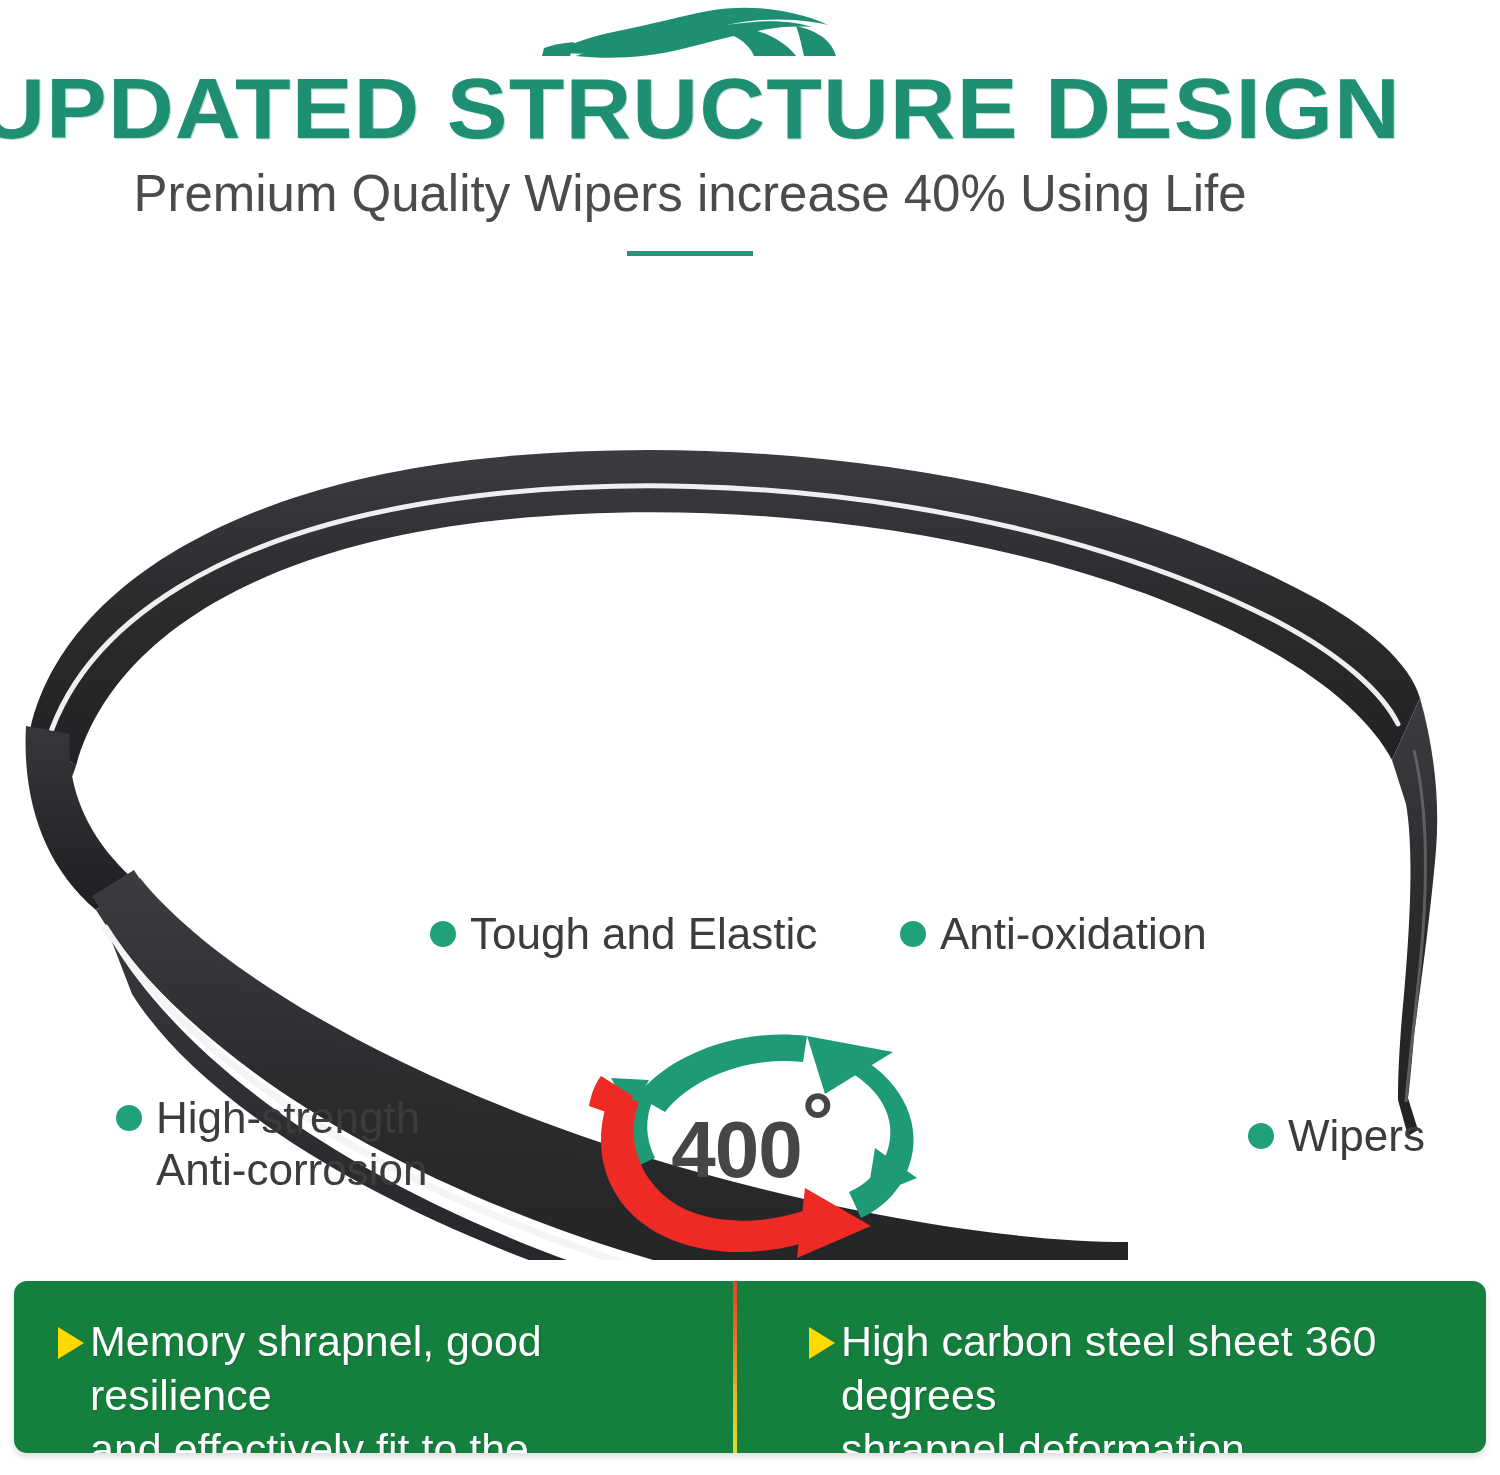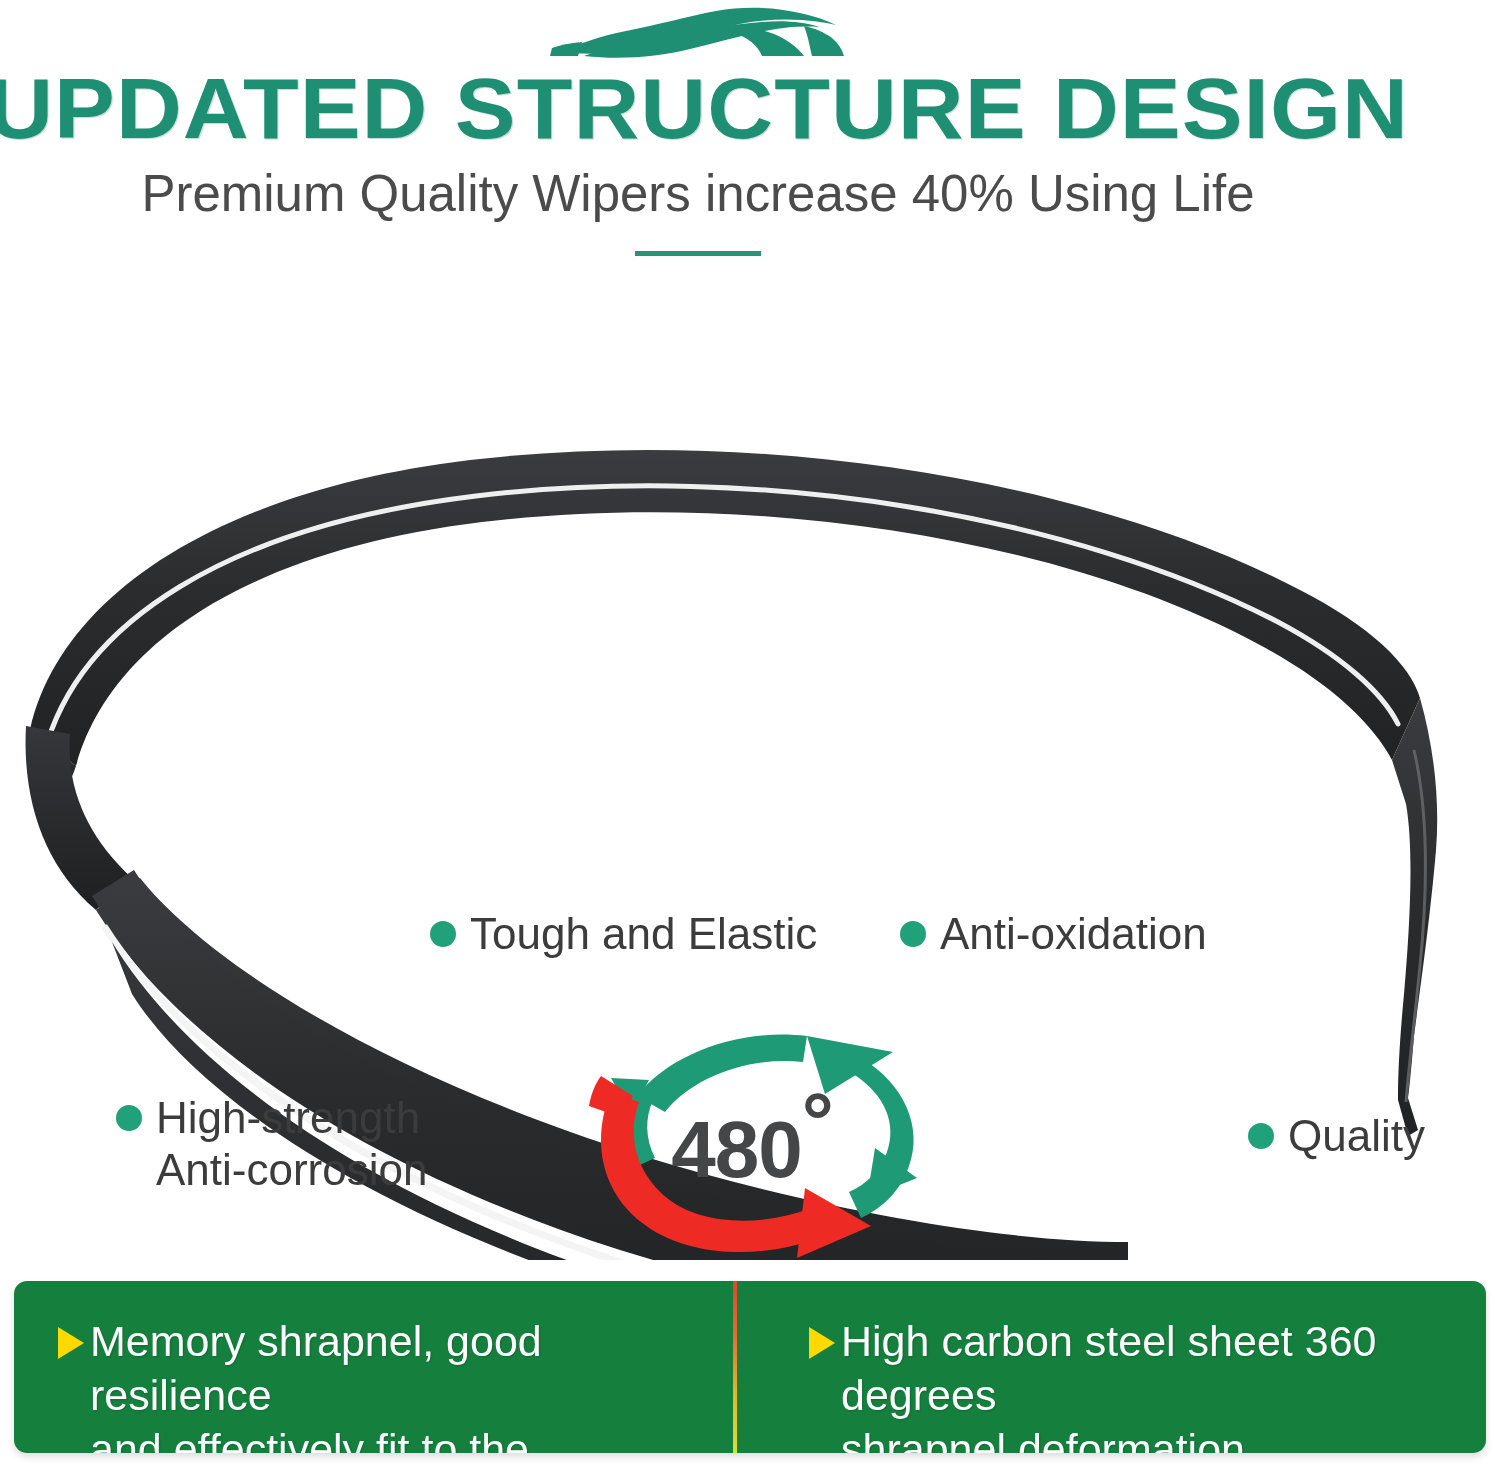--- a/index.html
+++ b/index.html
@@ -12,21 +12,21 @@
     height: 1475px;
     position: relative;
     overflow: hidden;
     font-family: "Liberation Sans", sans-serif;
     -webkit-font-smoothing: antialiased;
   }
 
   
   #header {
     position: absolute;
-    left: 16px; top: 0;
+    left: 8px; top: 0;
     width: 1364px;
     text-align: center;
   }
   #car-logo {
     display: block;
     margin: 4px auto 0 auto;
     width: 300px;
     height: 58px;
   }
   #main-title {
@@ -297,21 +297,21 @@
   <div class="feature" id="feature-high">
     <span class="feature-dot"></span>
     <span class="feature-label">
       <span>High-strength</span><br>
       <span>Anti-corrosion</span>
     </span>
   </div>
 
   <div class="feature" id="feature-quiet">
     <span class="feature-dot"></span>
-    <span class="feature-label">Quality</span>
+    <span class="feature-label">Wipers</span>
   </div>
 
   <div id="badge-360">
     <svg viewBox="0 0 390 240">
 
       <path d="M 62 74
                C 96 30 168 6 232 14
                L 228 40
                C 176 34 118 54 90 90 Z" fill="#1f9a77"></path>
       <path d="M 232 14 L 318 30 L 250 72 Z" fill="#1f9a77"></path>
@@ -329,21 +329,21 @@
       <path d="M 36 70
                C 16 118 26 168 66 200
                C 108 234 184 240 248 214
                L 236 186
                C 184 206 124 202 92 176
                C 60 150 52 112 64 80 Z" fill="#ee2a24"></path>
       <path d="M 230 166 L 296 204 L 222 236 Z" fill="#ee2a24"></path>
       <path d="M 26 54 C 20 62 16 72 14 84 L 48 96 C 50 88 54 80 58 74 Z" fill="#ee2a24"></path>
     </svg>
     <div id="badge-text">
-      <span><span>480</span><span id="badge-degree">°</span></span>
+      <span><span>400</span><span id="badge-degree">°</span></span>
     </div>
   </div>
 </div>
 
 <div id="footer">
 
   <div class="footer-panel" id="footer-panel-left">
     <span class="footer-arrow"></span>
     <span class="footer-text">
       <span>Memory shrapnel, good resilience</span><br>

